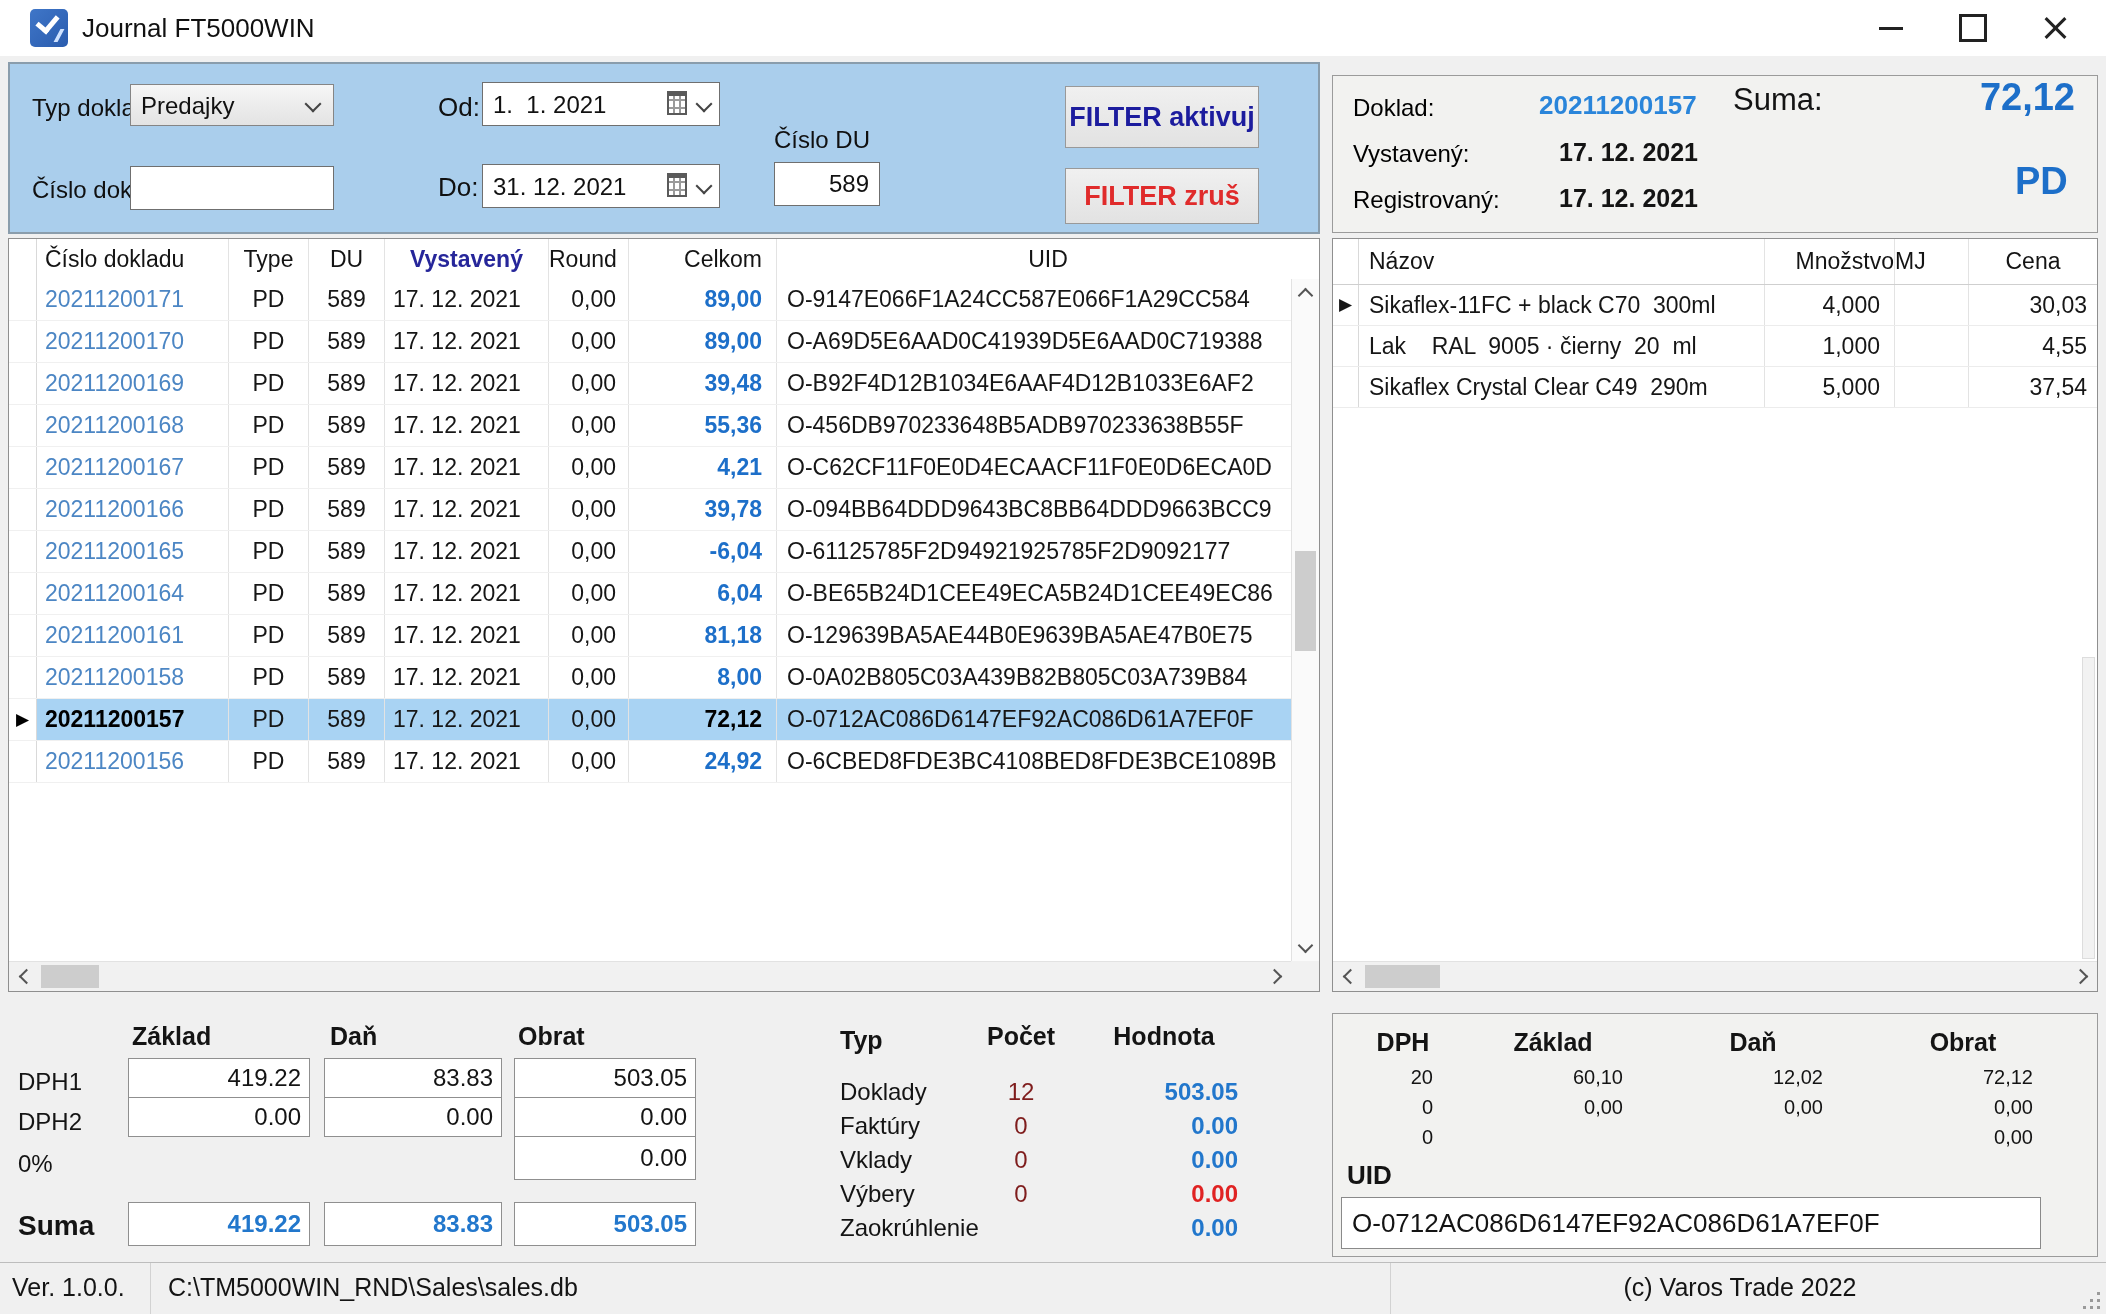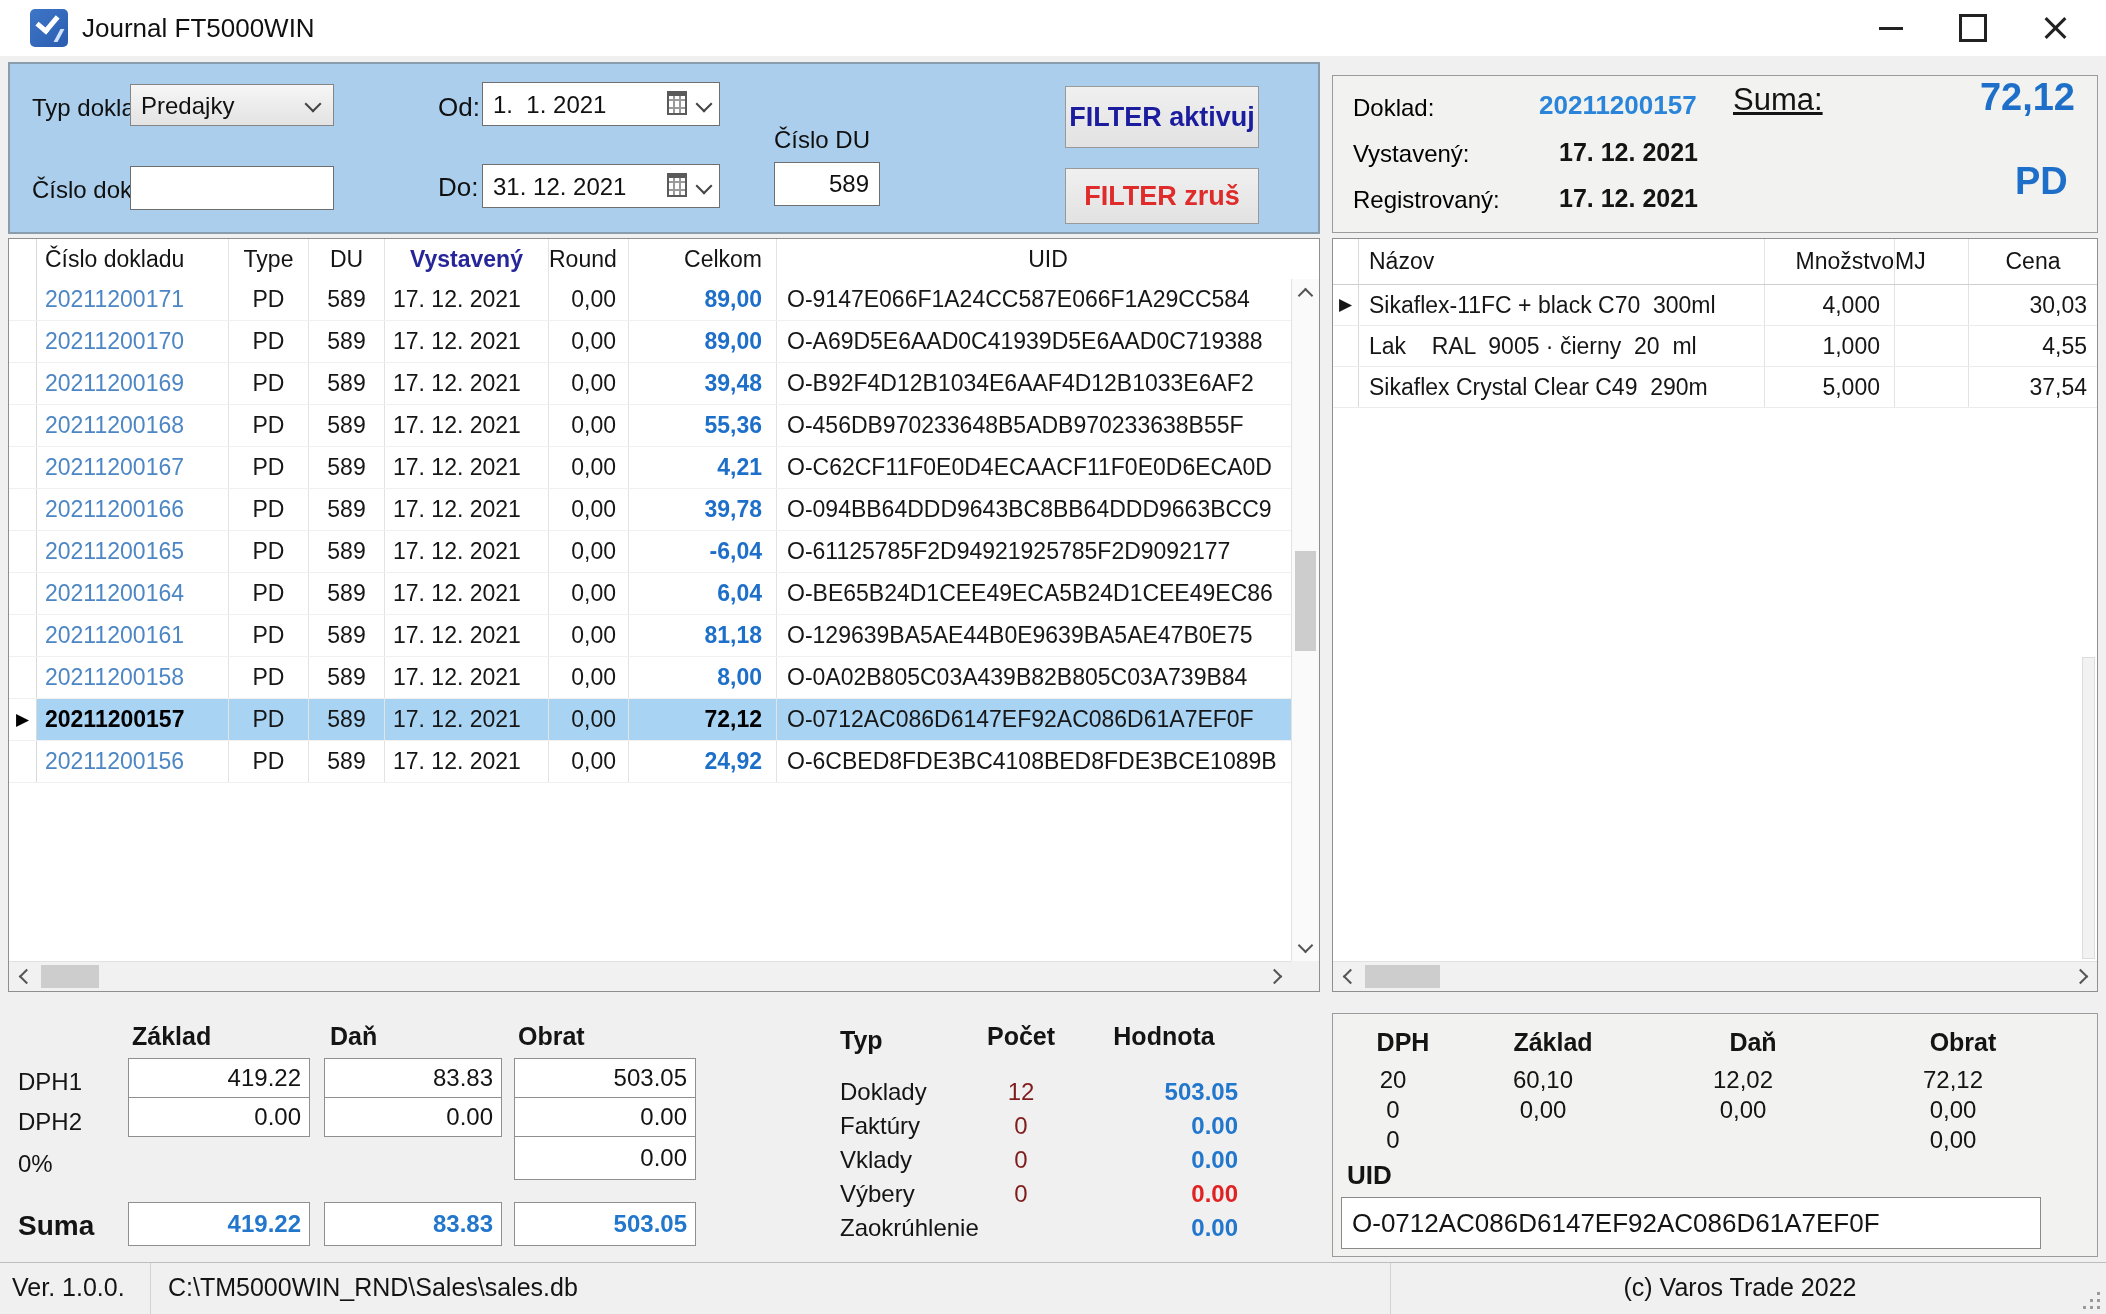--- a/index.html
+++ b/index.html
@@ -78,21 +78,21 @@
   .left .sb-chev{transform:rotate(135deg);margin-left:4px;}
   .right .sb-chev{transform:rotate(-45deg);margin-right:4px;}
   .hsb .thumb{position:absolute;left:32px;top:3px;bottom:3px;width:58px;background:#cdcdcd;}
   .sb-corner{position:absolute;right:0;bottom:0;width:28px;height:30px;background:#f1f1f1;}
 
   
   .rinfo{position:absolute;left:1332px;top:75px;width:766px;height:158px;background:#f2f2f0;border:1px solid #9b9b9b;box-sizing:border-box;}
   .rl{position:absolute;font-size:24px;color:#000000;}
   .rv{position:absolute;font-size:25px;font-weight:bold;color:#141414;}
   .rinfo .doklad-v{left:206px;top:14px;font-size:26px;color:#2a85da;}
-  .suma-l{position:absolute;left:400px;top:6px;font-size:31px;color:#141414;text-decoration:underline;}
+  .suma-l{position:absolute;left:400px;top:6px;font-size:31px;color:#141414;}
   .suma-v{position:absolute;right:22px;top:0px;font-size:38px;font-weight:bold;color:#1d6fc9;}
   .oprav-btn{position:absolute;left:430px;top:76px;width:196px;height:62px;background:#d9d9d9;border:1px solid #cccccc;box-sizing:border-box;display:flex;align-items:center;justify-content:center;font-size:27px;font-weight:bold;color:#9e9e9e;}
   .pd-badge{position:absolute;left:682px;top:84px;font-size:38px;font-weight:bold;color:#1d6fc9;}
 
   
   .itable{position:absolute;left:1332px;top:238px;width:766px;height:754px;background:#fff;border:1px solid #8f8f8f;box-sizing:border-box;}
   .ihead{display:flex;height:45px;line-height:45px;font-size:23px;color:#141414;border-bottom:1px solid #cfcfcf;}
   .ic{box-sizing:border-box;border-right:1px solid #e3e3e3;overflow:hidden;white-space:pre;}
   .ic-ind{width:26px;text-align:center;font-size:17px;border-right:1px solid #d9d9d9;}
   .ic-nazov{flex:1;padding-left:10px;}
@@ -113,21 +113,21 @@
   
   .midhead{position:absolute;font-size:25px;font-weight:bold;color:#141414;}
   .midlab{position:absolute;font-size:24px;color:#141414;}
   .midval{position:absolute;font-size:24px;color:#7f1d1d;text-align:right;}
   .midval.b{font-weight:bold;color:#2277cc;}
   .midval.r{font-weight:bold;color:#e02222;}
 
   
   .rsum{position:absolute;left:1332px;top:1013px;width:766px;height:244px;background:#f2f2f0;border:1px solid #9b9b9b;box-sizing:border-box;}
   .rsh{position:absolute;font-size:25px;font-weight:bold;color:#141414;text-align:center;}
-  .rsv{position:absolute;font-size:24px;color:#141414;text-align:center;}
+  .rsv{position:absolute;font-size:20px;color:#141414;text-align:right;}
   .uid-label{position:absolute;left:14px;top:146px;font-size:26px;font-weight:bold;color:#141414;}
   .uid-box{position:absolute;left:8px;top:183px;width:700px;height:52px;background:#fff;border:1px solid #8a8a8a;box-sizing:border-box;font-size:26px;color:#141414;line-height:50px;padding-left:10px;}
 
   
   .statusbar{position:absolute;left:0;top:1262px;width:2106px;height:52px;background:#f0f0f0;border-top:1px solid #bdbdbd;}
   .sb-item{position:absolute;top:10px;font-size:25px;color:#141414;}
   .sb-sep{position:absolute;top:0;width:1px;height:52px;background:#d2d2d2;}
   .grip{position:absolute;right:6px;bottom:6px;width:18px;height:18px;}
   .grip i{position:absolute;width:3px;height:3px;background:#9a9a9a;}
 </style>

